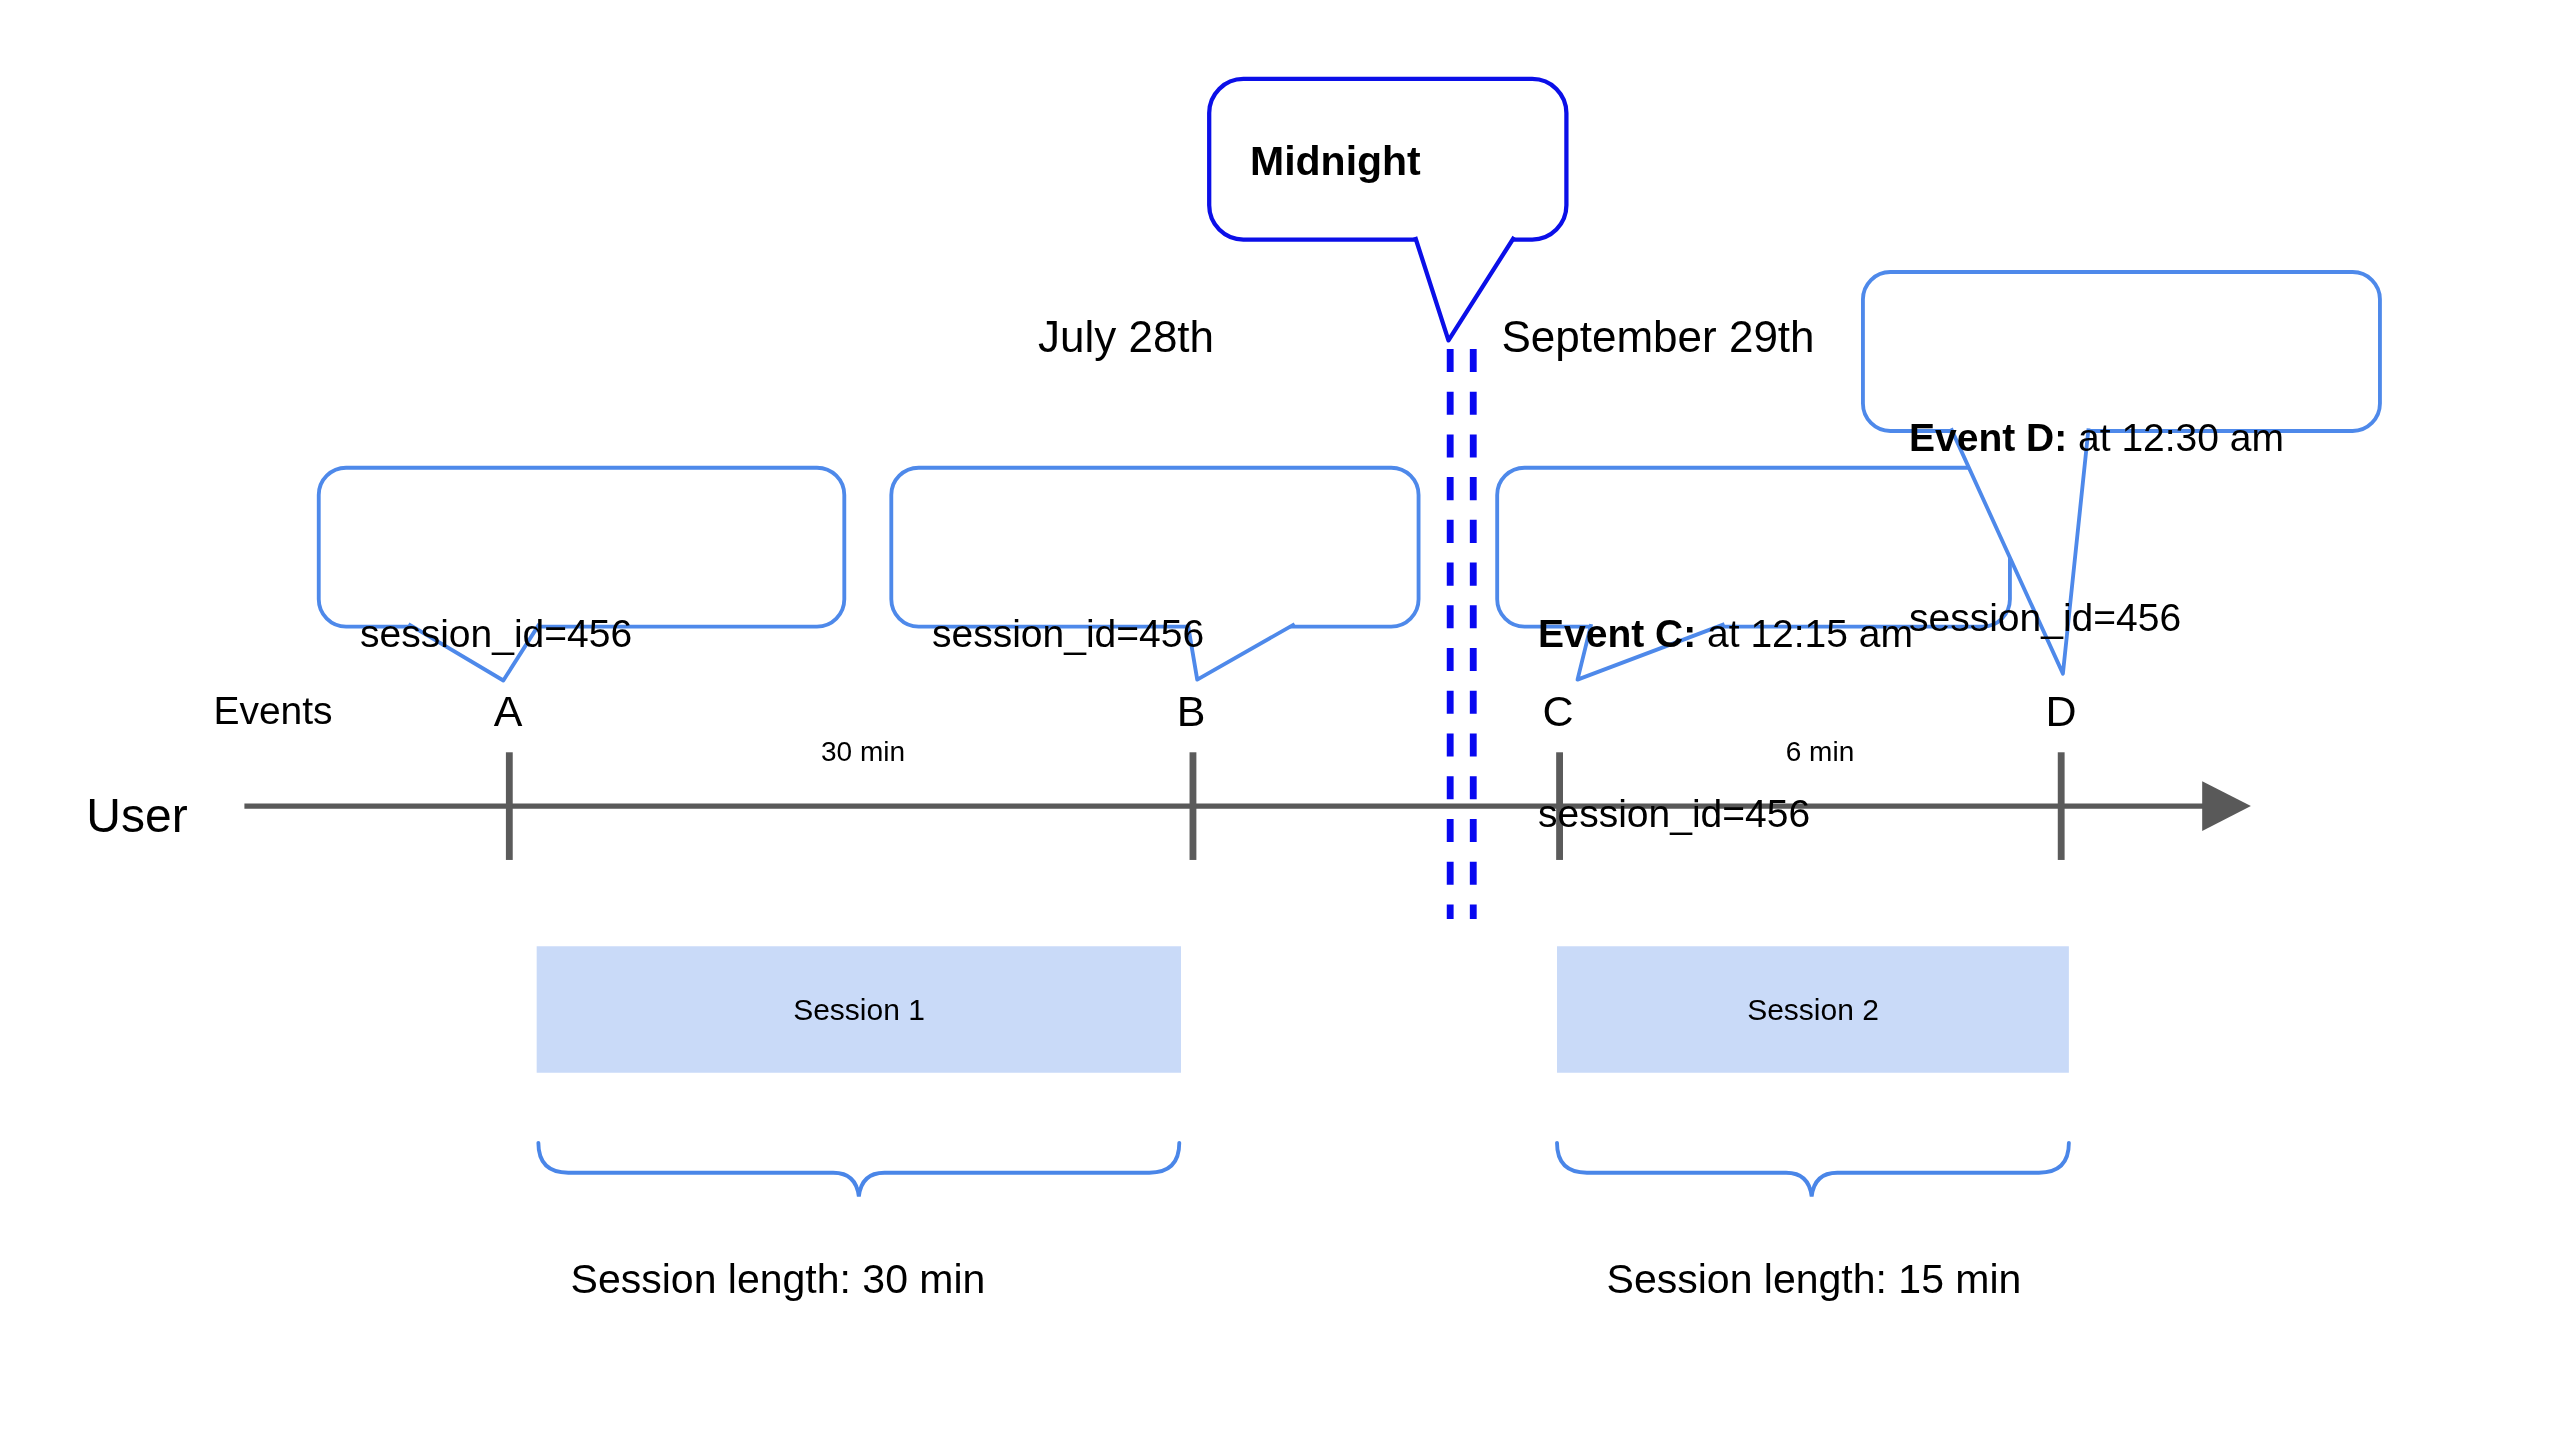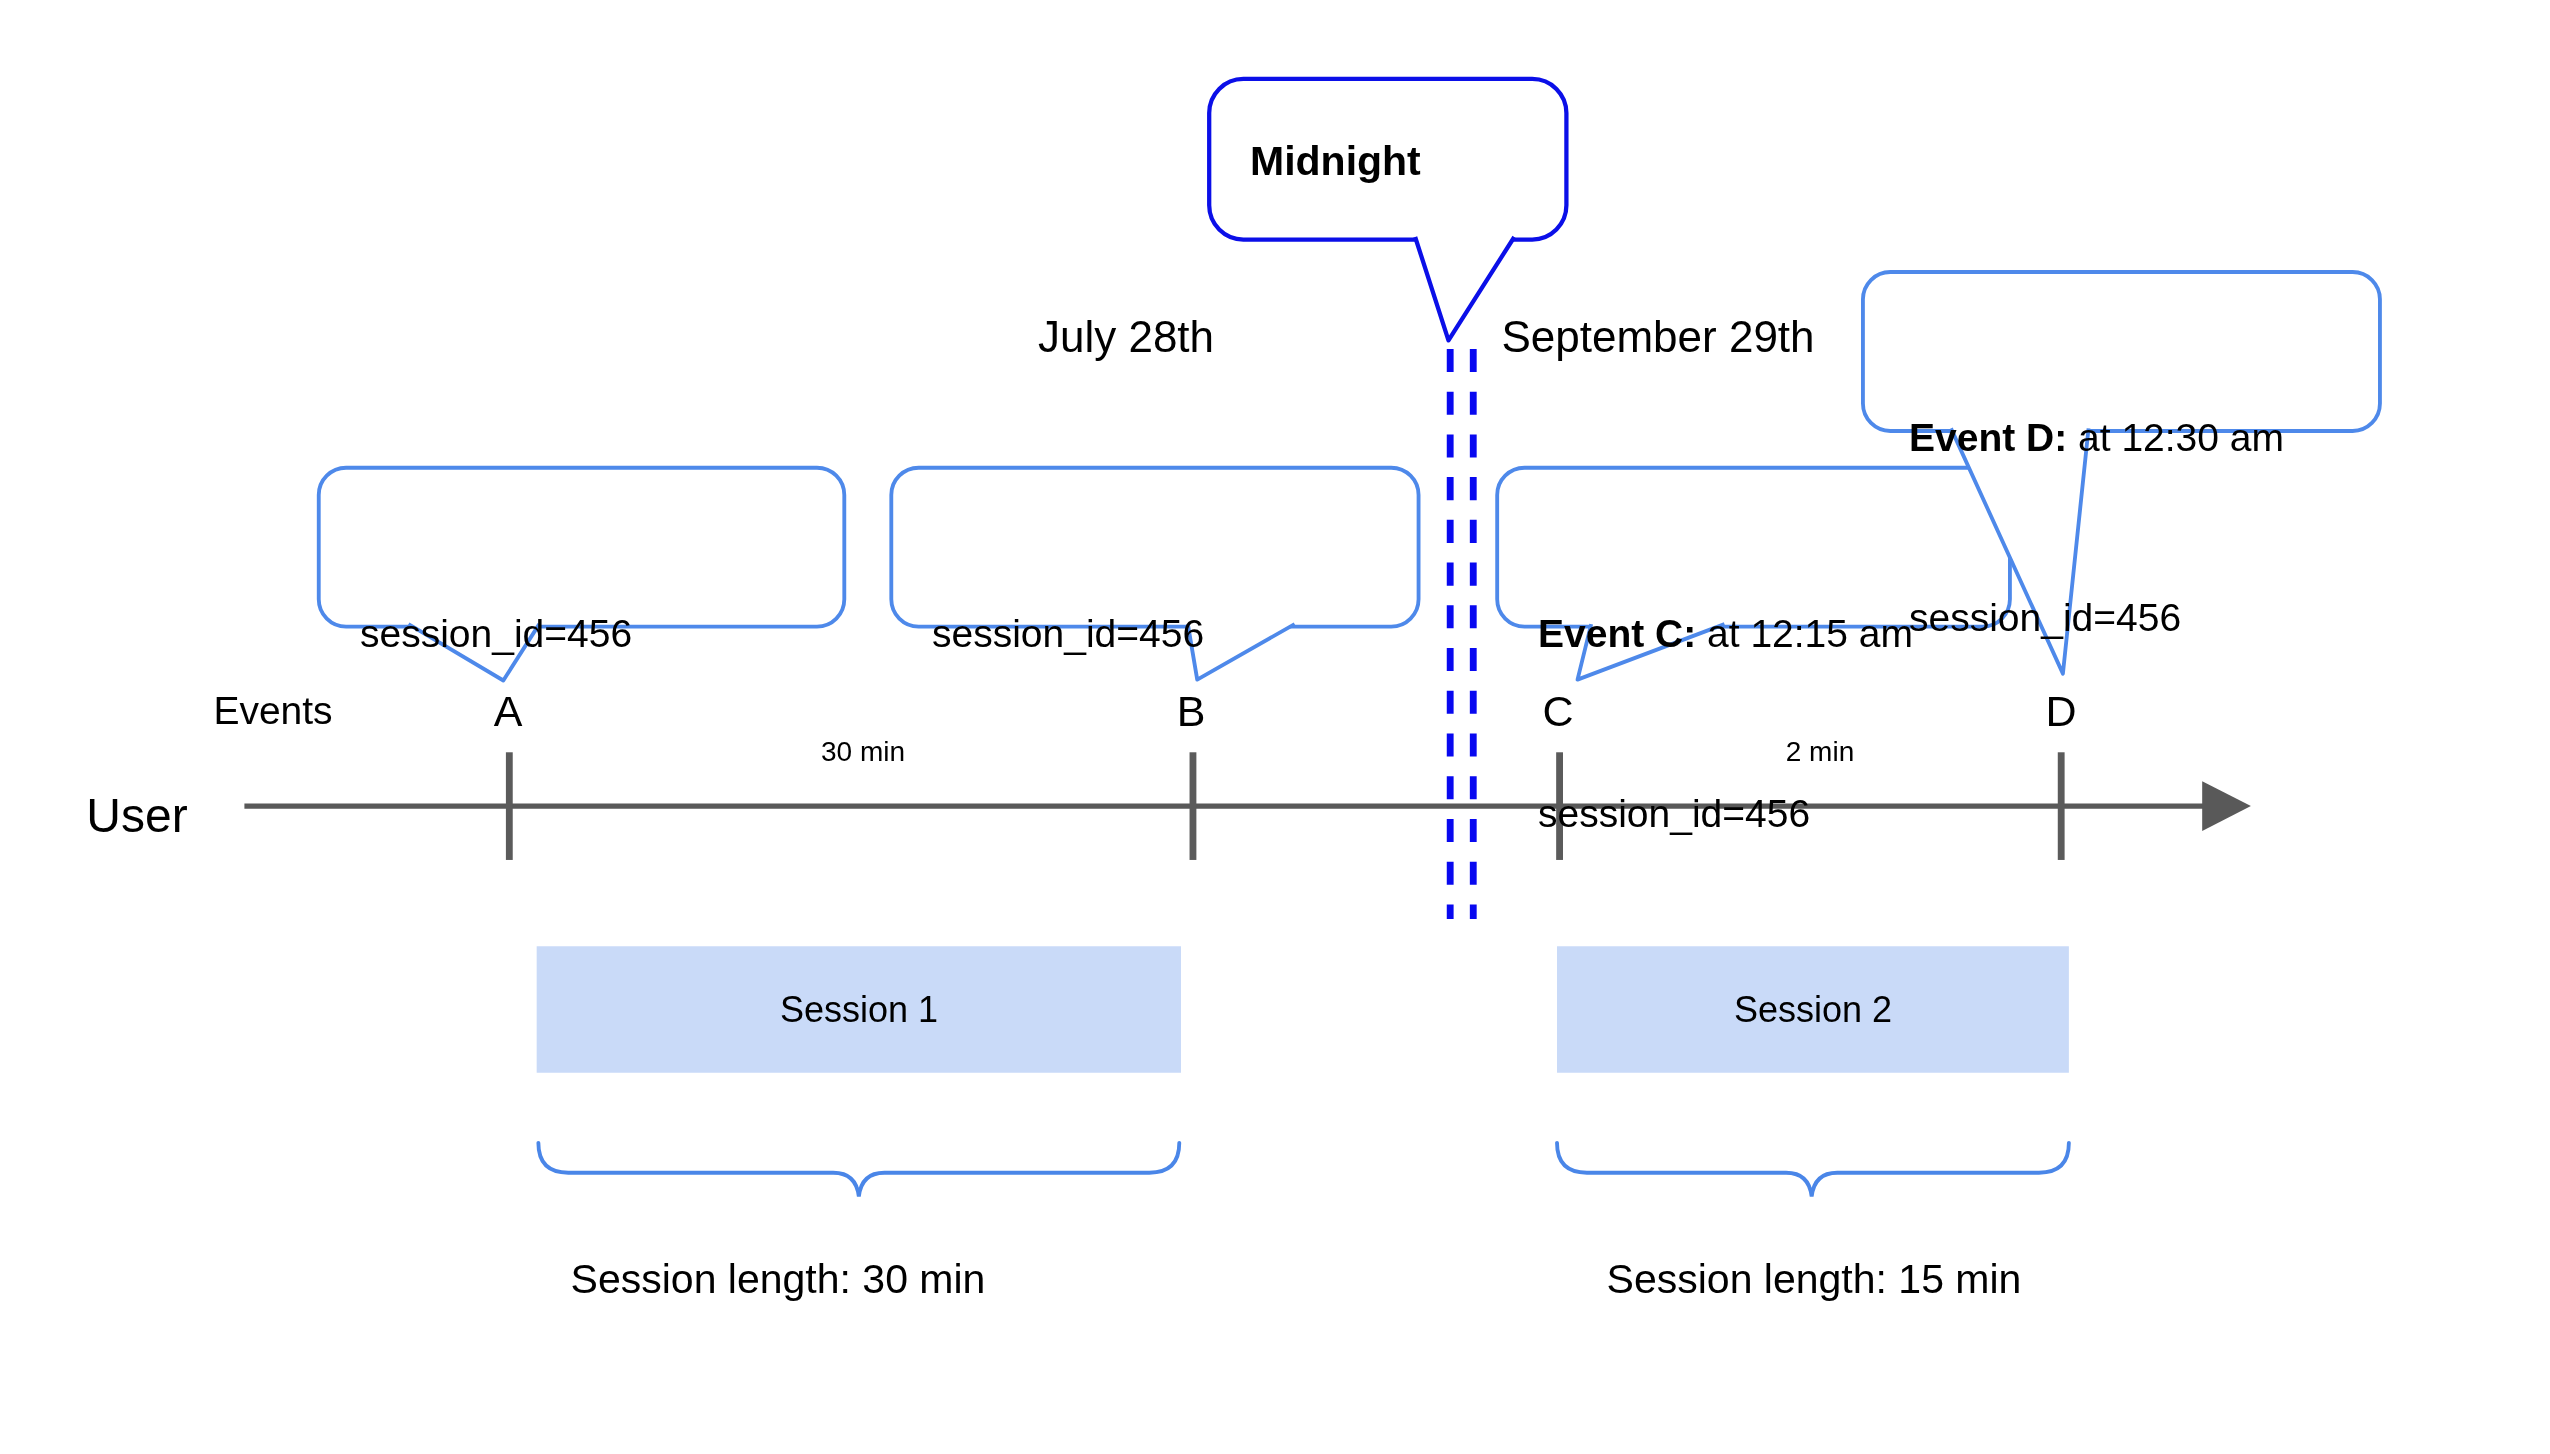--- a/index.html
+++ b/index.html
@@ -28,21 +28,21 @@
     font-size: 39px;
     line-height: 60px;
     white-space: pre;
   }
   .callout-text .bold { font-weight: bold; }
   .date-label { font-size: 44px; }
   .tick-letter { font-size: 43px; }
   .axis-caption { font-size: 39px; }
   .user-caption { font-size: 48px; }
   .interval-label { font-size: 28px; }
-  .session-name { font-size: 36px; }
+  .session-name { font-size: 30px; }
   .session-length { font-size: 41px; }
   .midnight-text { font-size: 41px; font-weight: bold; }
 </style>
 </head>
 <body>
 
 <div class="canvas">
 
   <svg class="layer" width="2550" height="1455" viewBox="0 0 2984 1702">
 
@@ -101,21 +101,21 @@
 
   <div class="ctr axis-caption" style="left:273px; top:711px;">Events</div>
   <div class="ctr user-caption" style="left:137px; top:815px;">User</div>
 
   <div class="ctr tick-letter" style="left:508px; top:711px;">A</div>
   <div class="ctr tick-letter" style="left:1191px; top:711px;">B</div>
   <div class="ctr tick-letter" style="left:1558px; top:711px;">C</div>
   <div class="ctr tick-letter" style="left:2061px; top:711px;">D</div>
 
   <div class="ctr interval-label" style="left:863px; top:752px;">30 min</div>
-  <div class="ctr interval-label" style="left:1820px; top:752px;">2 min</div>
+  <div class="ctr interval-label" style="left:1820px; top:752px;">6 min</div>
 
   <div class="ctr session-name" style="left:859px; top:1010px;">Session 1</div>
   <div class="ctr session-name" style="left:1813px; top:1010px;">Session 2</div>
 
   <div class="ctr session-length" style="left:778px; top:1279px;text-align:right;">Session length: 30 min</div>
   <div class="ctr session-length" style="left:1814px; top:1279px;">Session length: 15 min</div>
 
 </div>
 
 

